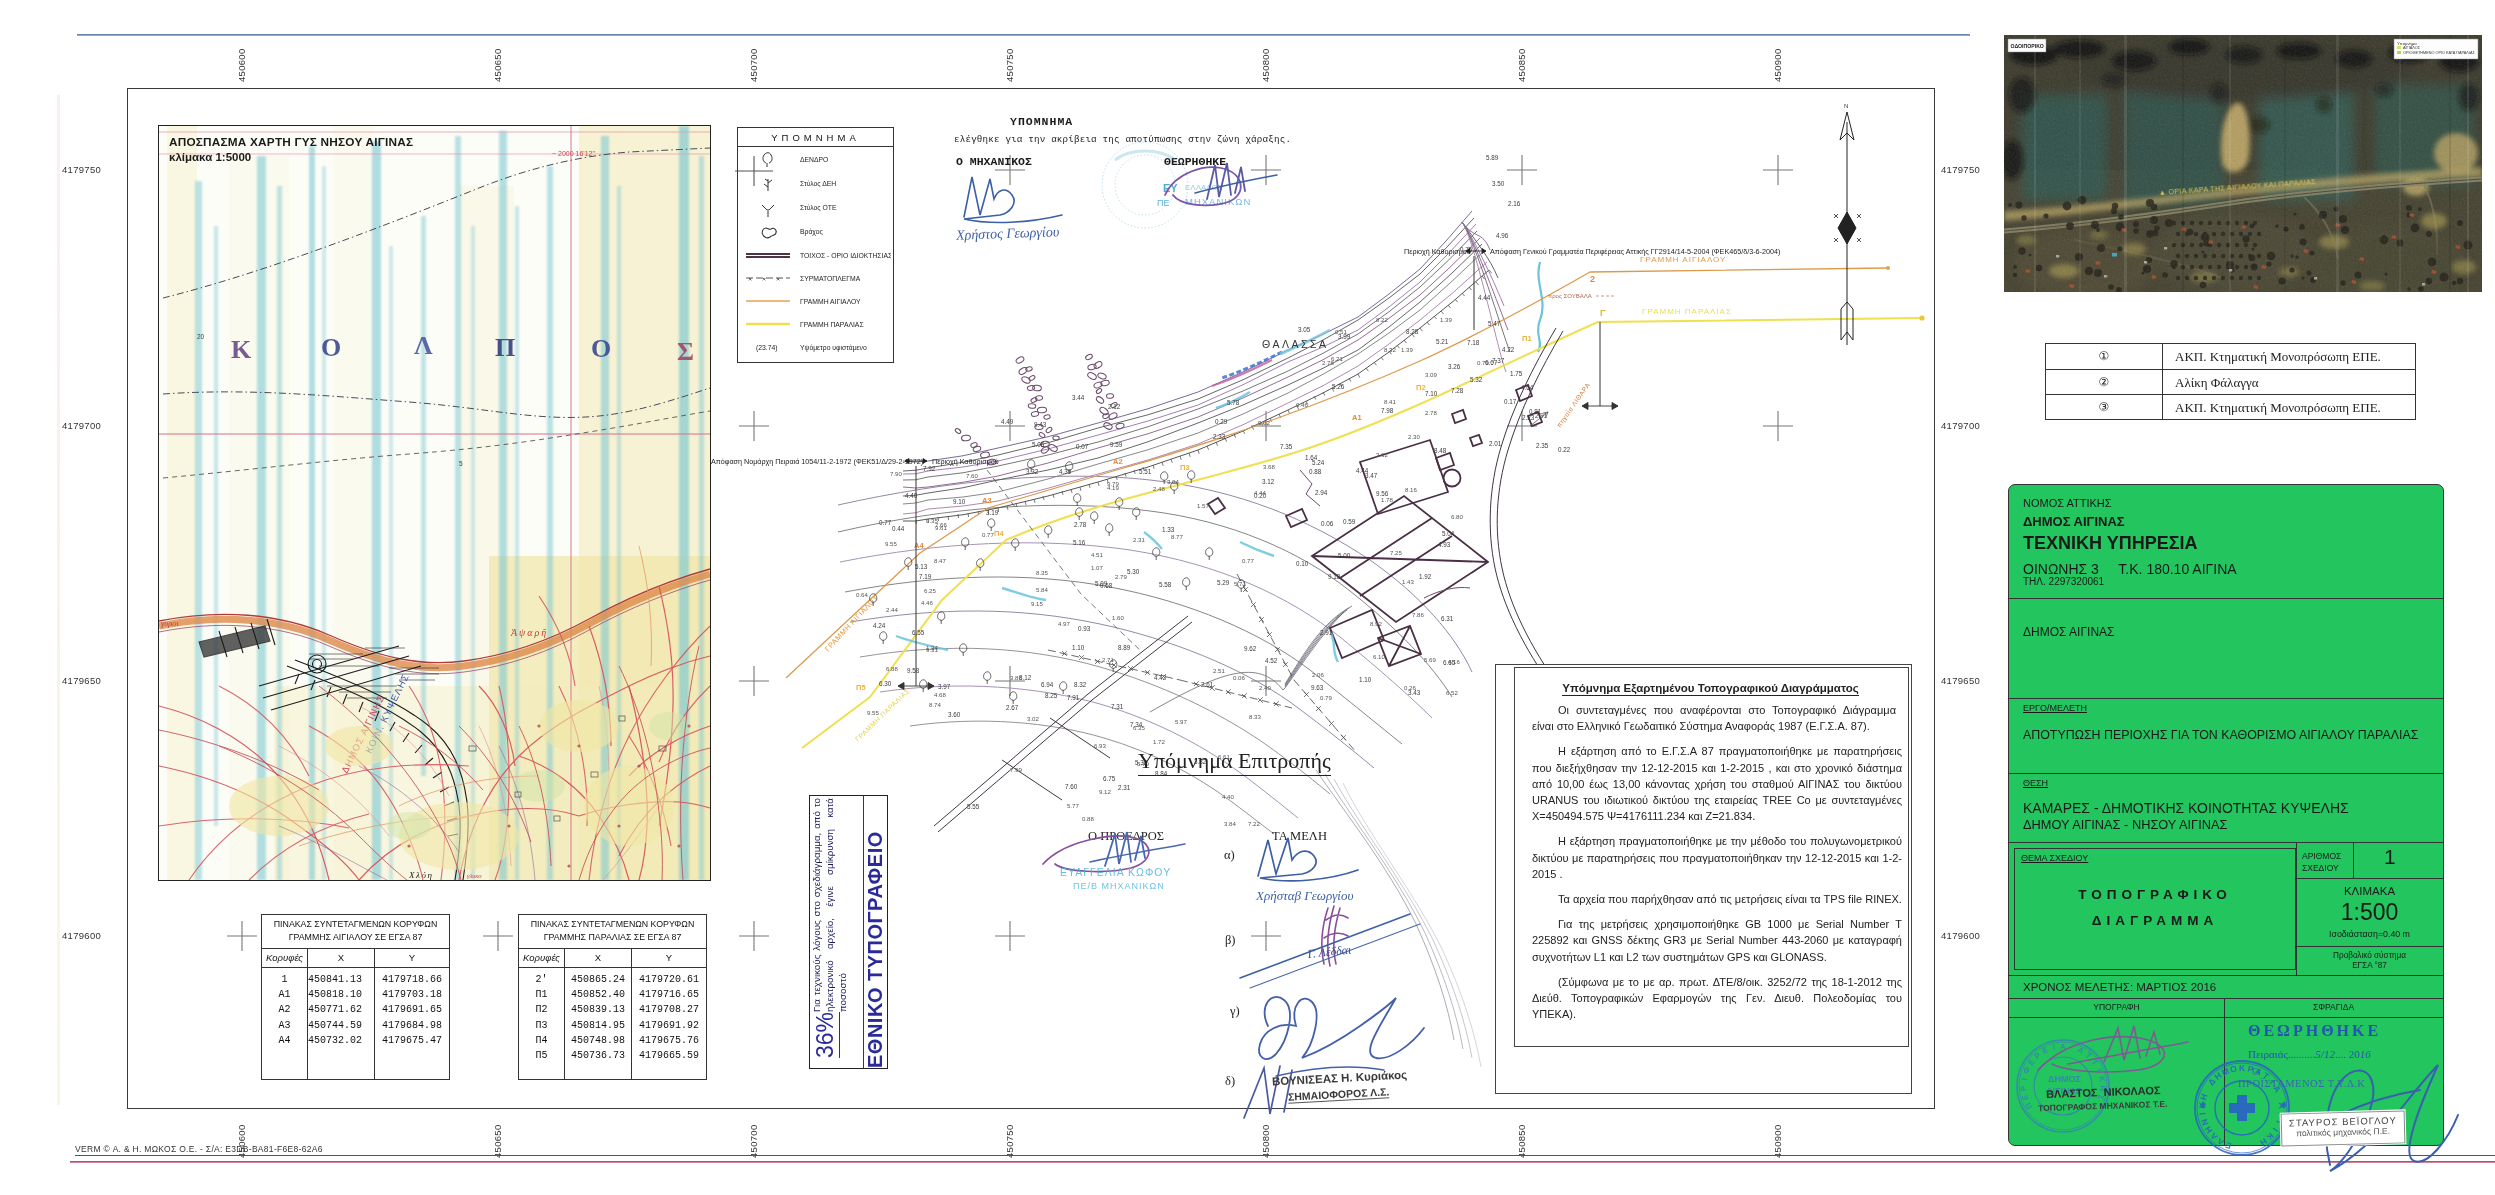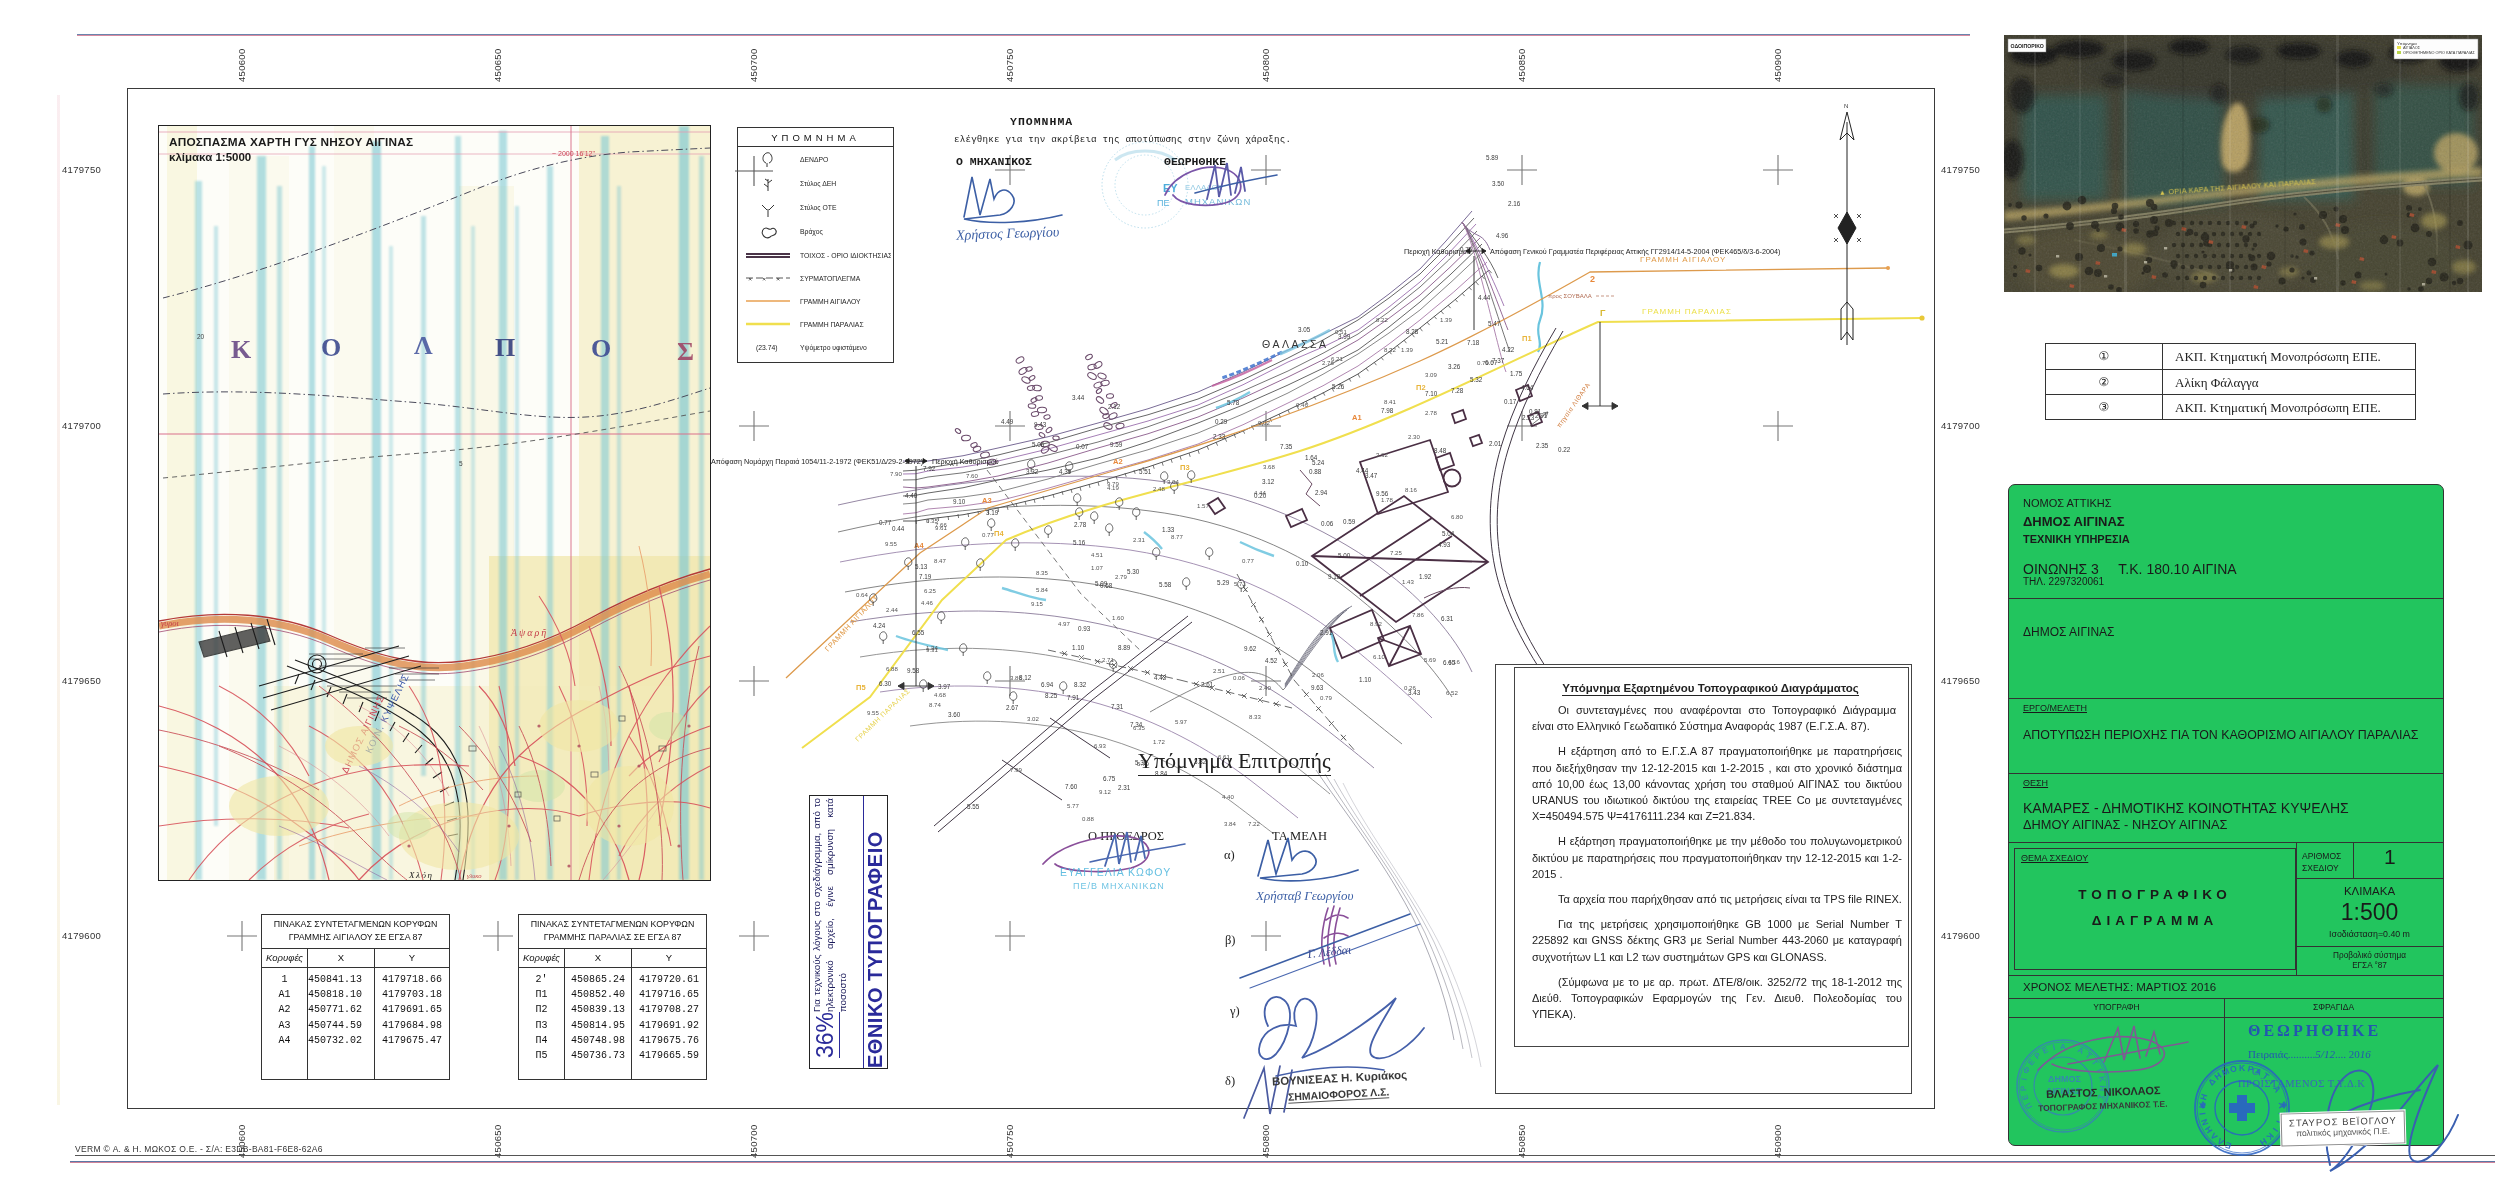--- a/index.html
+++ b/index.html
@@ -1161,21 +1161,21 @@
 <div style="display:flex;height:25px;border-top:1.1px solid #333;box-sizing:border-box;">
 <div style="width:117px;border-right:1.1px solid #333;text-align:center;font-size:12px;padding-top:5px;box-sizing:border-box;">③</div>
 <div style="flex:1;font-family:'Liberation Serif',serif;font-size:13px;padding:5px 0 0 12px;box-sizing:border-box;">ΑΚΠ. Κτηματική Μονοπρόσωπη ΕΠΕ.</div>
       </div>
 </div>
 
 <div class="abs" style="left:2008px;top:484px;width:434px;height:660px;border:1.5px solid #333;border-radius:7px;background:#22c55e;font-size:11px;color:#1a1a1a;">
 
 <div style="position:absolute;left:14px;top:12px;font-size:11px;">ΝΟΜΟΣ  ΑΤΤΙΚΗΣ</div>
 <div style="position:absolute;left:14px;top:29px;font-size:13px;font-weight:bold;">ΔΗΜΟΣ  ΑΙΓΙΝΑΣ</div>
-<div style="position:absolute;left:14px;top:48px;font-size:11px;font-weight:bold;">ΤΕΧΝΙΚΗ ΥΠΗΡΕΣΙΑ</div>
+<div style="position:absolute;left:14px;top:48px;font-size:18px;font-weight:bold;">ΤΕΧΝΙΚΗ ΥΠΗΡΕΣΙΑ</div>
 <div style="position:absolute;left:14px;top:76px;font-size:14px;">ΟΙΝΩΝΗΣ 3&nbsp;&nbsp;&nbsp;&nbsp;&nbsp;Τ.Κ. 180.10  ΑΙΓΙΝΑ</div>
 <div style="position:absolute;left:14px;top:91px;font-size:10px;">ΤΗΛ. 2297320061</div>
 <div style="position:absolute;left:0;top:113px;width:100%;height:1px;background:#333;"></div>
 
 <div style="position:absolute;left:14px;top:140px;font-size:12px;">ΔΗΜΟΣ  ΑΙΓΙΝΑΣ</div>
 <div style="position:absolute;left:0;top:213px;width:100%;height:1px;background:#333;"></div>
 
 <div style="position:absolute;left:14px;top:218px;font-size:9px;text-decoration:underline;">ΕΡΓΟ/ΜΕΛΕΤΗ</div>
 <div style="position:absolute;left:14px;top:243px;font-size:12.4px;white-space:nowrap;">ΑΠΟΤΥΠΩΣΗ ΠΕΡΙΟΧΗΣ ΓΙΑ ΤΟΝ ΚΑΘΟΡΙΣΜΟ ΑΙΓΙΑΛΟΥ ΠΑΡΑΛΙΑΣ</div>
 <div style="position:absolute;left:0;top:288px;width:100%;height:1px;background:#333;"></div>

